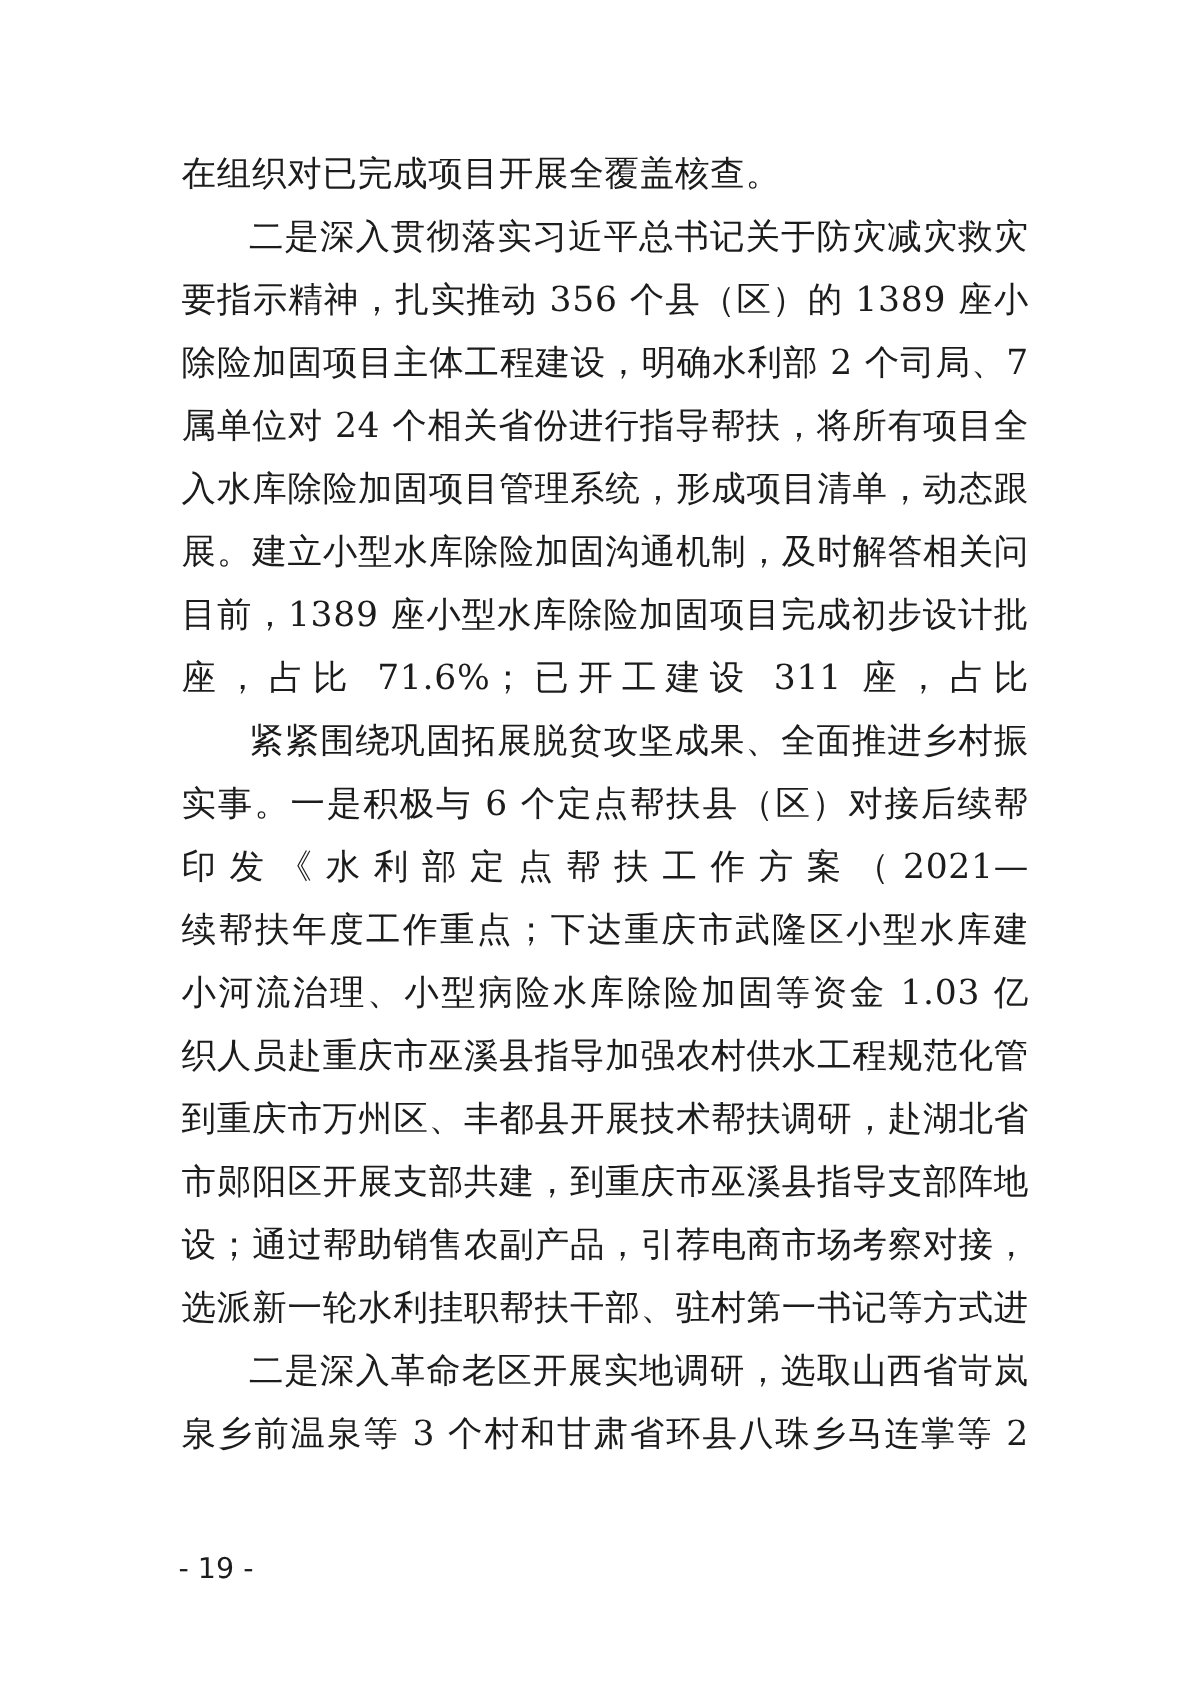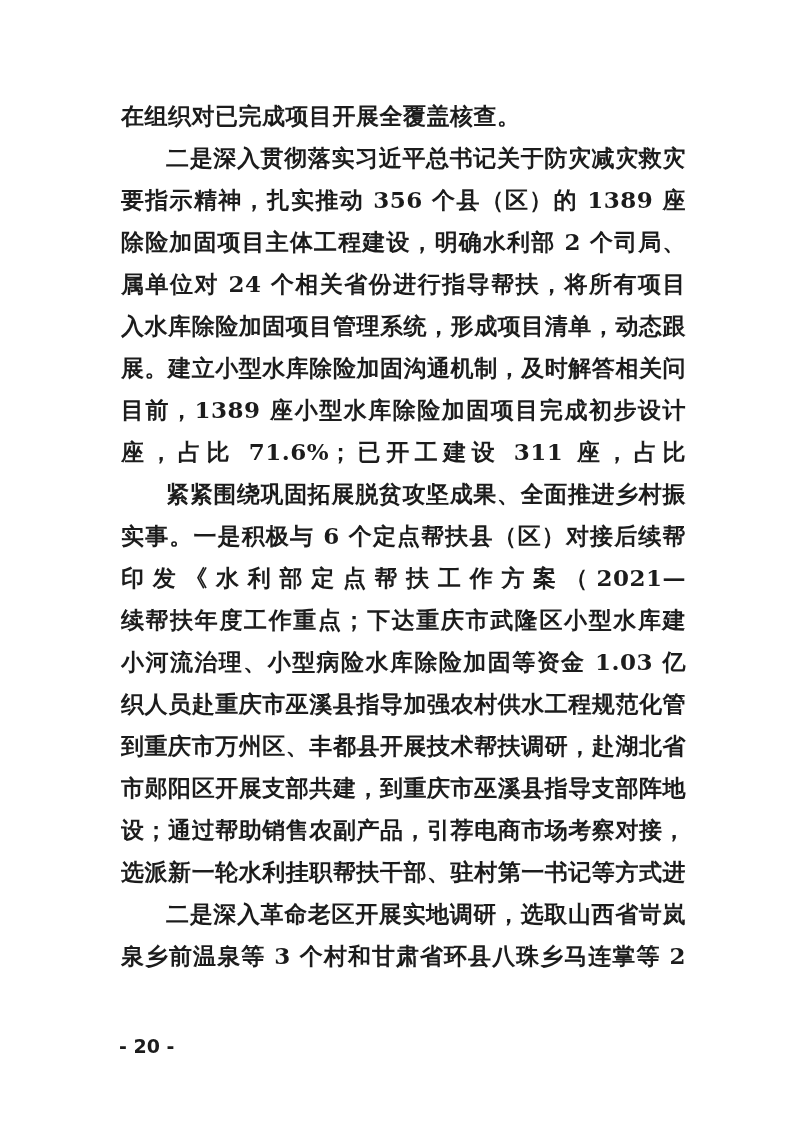--- a/index.html
+++ b/index.html
@@ -8,21 +8,20 @@
     background: #ffffff;
   }
   .page {
     position: relative;
     width: 800px;
     height: 1131px;
     background: #ffffff;
     overflow: hidden;
     font-family: "DejaVu Serif", "Liberation Serif", serif;
     color: #1c1c1c;
-    font-weight: bold;
   }
   .content {
     position: absolute;
     left: 121px;
     top: 95px;
     width: 565px;
   }
   .para {
     margin: 0;
     padding: 0;
@@ -87,14 +86,14 @@
       <div class="line">选派新一轮水利挂职帮扶干部、驻村第一书记等方式进行定</div>
     </div>
 
     <div class="para">
       <div class="line indent">二是深入革命老区开展实地调研，选取山西省岢岚县温</div>
       <div class="line">泉乡前温泉等 3 个村和甘肃省环县八珠乡马连掌等 2 个村实</div>
     </div>
 
   </div>
 
-  <div class="footer">- 20 -</div>
+  <div class="footer">- 19 -</div>
 </div>
 
 </body></html>

